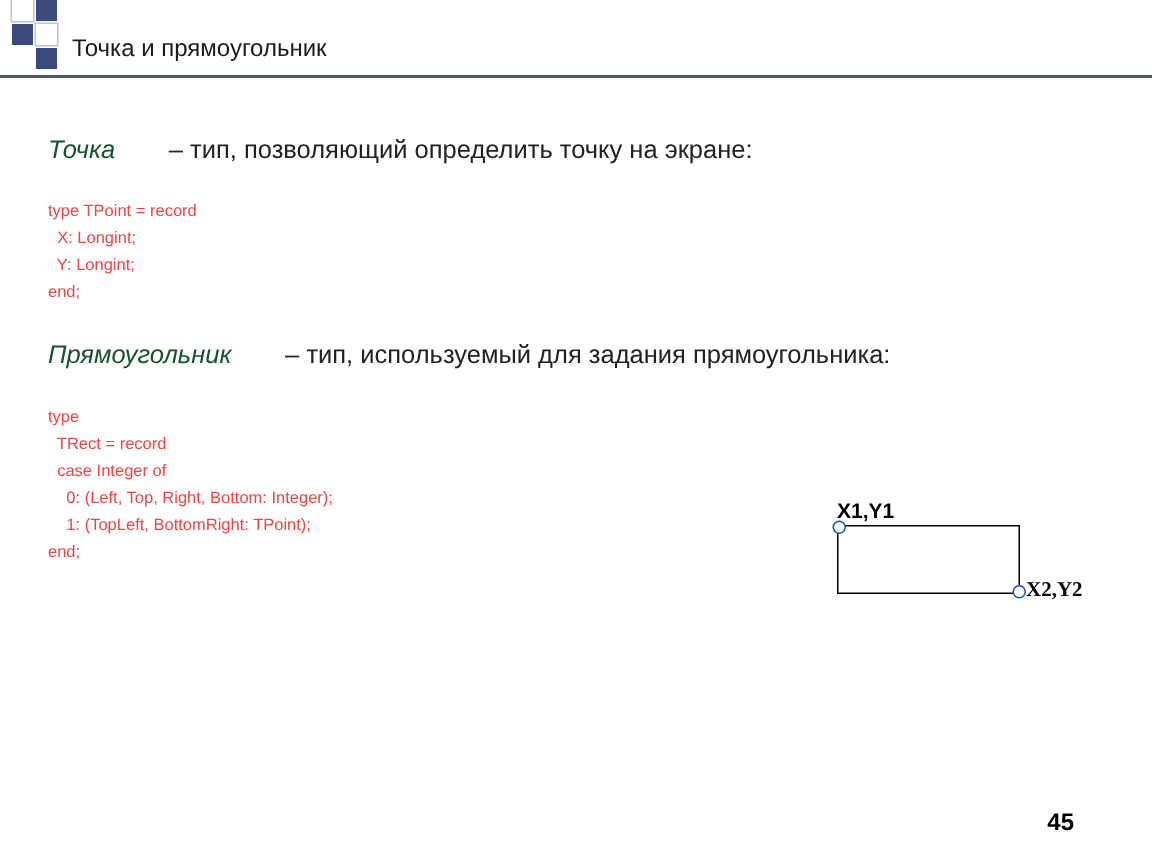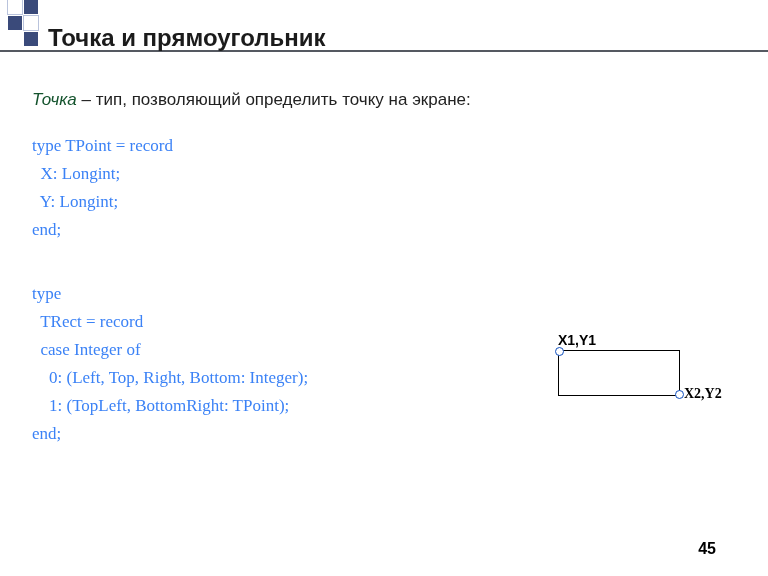--- a/index.html
+++ b/index.html
@@ -31,40 +31,40 @@
     position: absolute;
     top: 50px;
     left: 0; right: 0;
     border-top: 2px solid #555961;
   }
 
   .title {
     position: absolute;
     top: 24px;
     left: 48px;
-    font-size: 24px;
-    font-weight: bold;
+    font-size: 16px;
+    font-weight: normal;
     color: #1b1b1b;
   }
 
   .content {
     position: absolute;
     top: 86px;
     left: 32px;
     right: 32px;
     font-size: 17px;
     line-height: 1.65;
   }
   .term { font-style: italic; color: #14532d; }
-  .desc { color: #222; }
+  .desc { color: #222; margin-left: 31px; }
   .code {
-    font-family: Liberation Serif, serif;
-    font-size: 17px;
+    font-family: Liberation Sans, sans-serif;
+    font-size: 11px;
     white-space: pre;
-    color: #3b82f6;
+    color: #ef4444;
   }
 
   .rect-figure {
     position: absolute;
     right: 70px;
     top: 332px;
     width: 150px;
     height: 70px;
     font-family: Arial, sans-serif;
     font-weight: bold;
@@ -116,20 +116,23 @@
 <div class="content">
   <div>
     <span class="term">Точка</span><span class="desc"> – тип, позволяющий определить точку на экране:</span>
   </div>
   <div style="height:18px"></div>
   <div class="code">type TPoint = record
   X: Longint;
   Y: Longint;
 end;</div>
   <div style="height:18px"></div>
+  <div>
+    <span class="term">Прямоугольник</span><span class="desc"> – тип, используемый для задания прямоугольника:</span>
+  </div>
   <div style="height:18px"></div>
   <div class="code">type
   TRect = record
   case Integer of
     0: (Left, Top, Right, Bottom: Integer);
     1: (TopLeft, BottomRight: TPoint);
 end;</div>
 </div>
 
 <div class="rect-figure">

